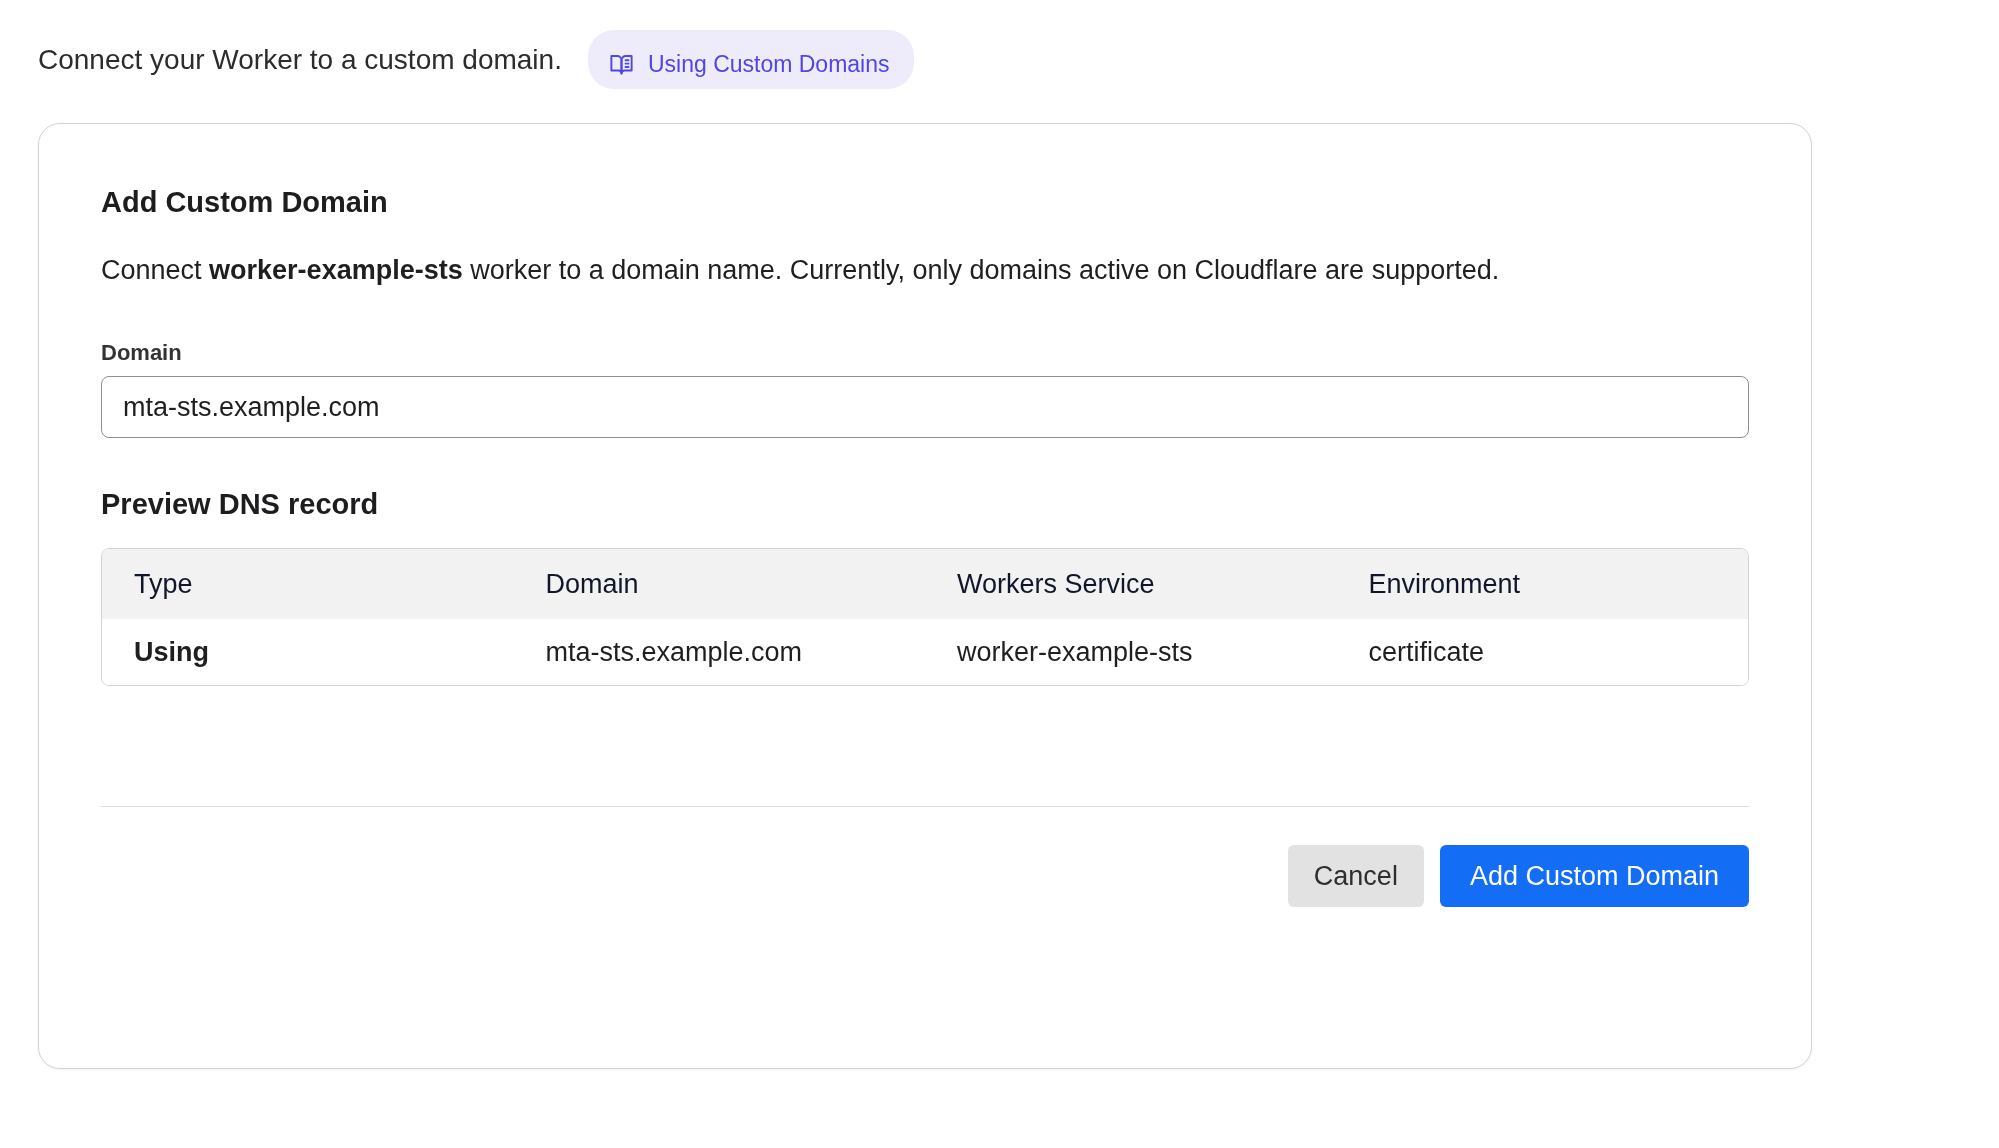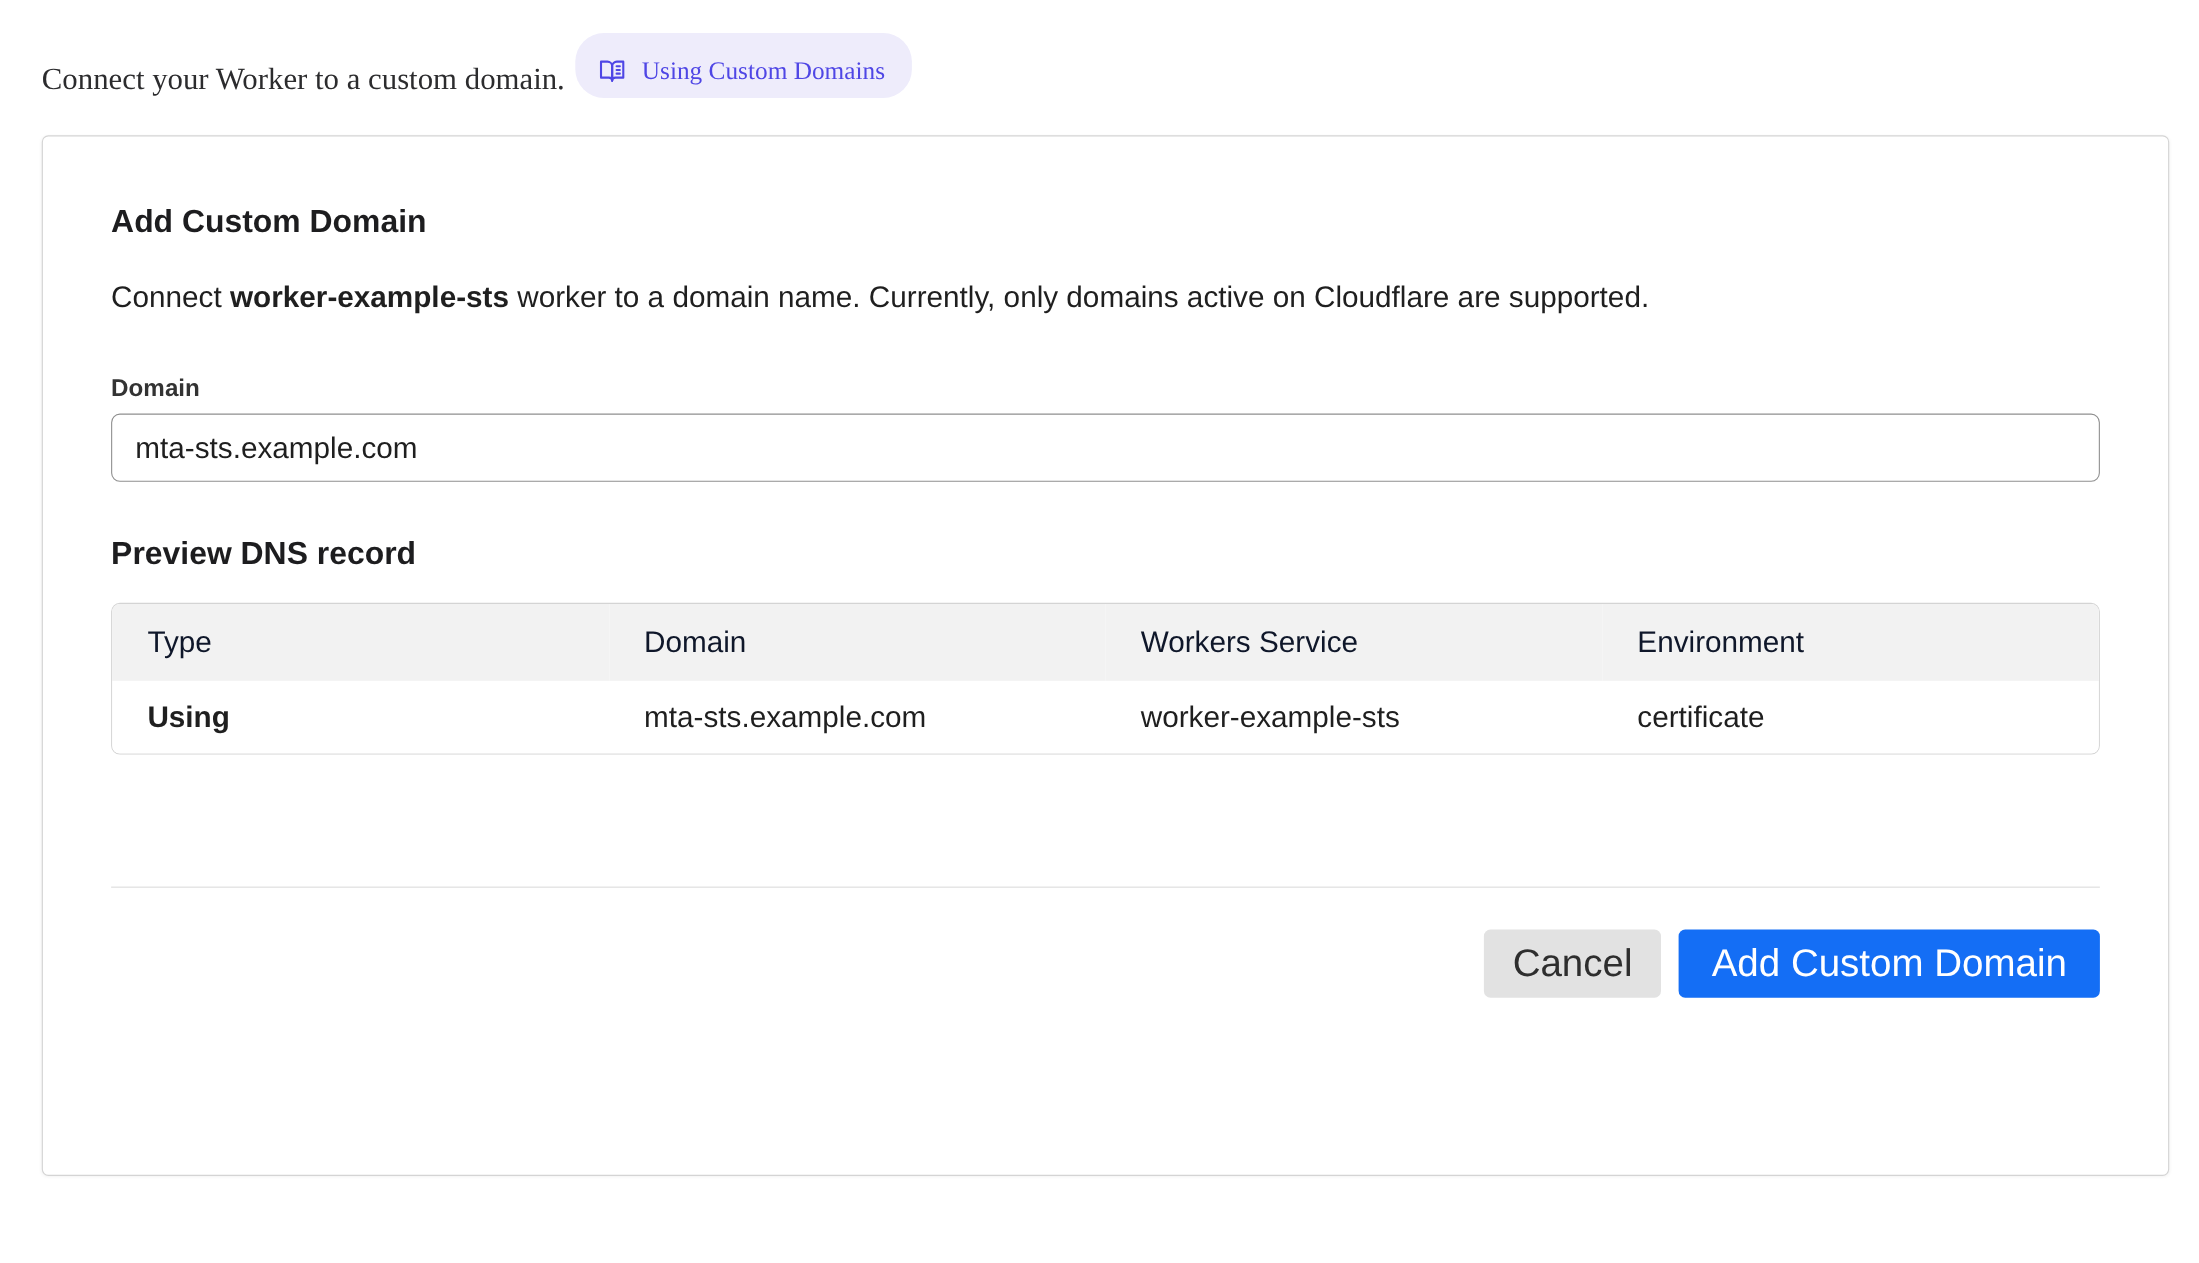--- a/index.html
+++ b/index.html
@@ -22,23 +22,22 @@
   }
   .title-row .hier-icon { width: 40px; height: 38px; display: block; flex: 0 0 auto; }
   .page-title {
     font-size: 29px;
     font-weight: 700;
     color: #1d1d1f;
     letter-spacing: 0.2px;
   }
   .subtitle-row {
     display: flex;
-    align-items: flex-end;
-    gap: 10px;
-    font-family: Liberation Serif, serif;
+    align-items: center;
+    gap: 26px;
   }
   .page-subtitle {
     font-size: 28px;
     font-weight: 400;
     color: #2c2c2e;
   }
   .docs-pill {
     display: inline-flex;
     align-items: center;
     gap: 13px;
@@ -51,25 +50,25 @@
     font-size: 23px;
     font-weight: 500;
     cursor: pointer;
     line-height: 1;
   }
   .docs-pill svg { width: 27px; height: 27px; display: block; }
 
   
   .card {
     margin-top: 34px;
-    width: 1934px;
+    width: 1774px;
     min-height: 946px;
     background: #fff;
     border: 1px solid var(--border, #D4D4D4);
-    border-radius: 6px;
+    border-radius: 22px;
     box-shadow: 0 1px 3px rgba(0,0,0,0.05);
     padding: 60px 62px 48px 62px;
   }
   .card h2 {
     font-size: 29px;
     font-weight: 600;
     color: #1d1d1f;
     line-height: 36px;
   }
   .intro {
@@ -153,21 +152,21 @@
     display: flex;
     justify-content: flex-end;
     align-items: center;
     gap: 16px;
   }
   .btn {
     height: 62px;
     border: none;
     border-radius: 6px;
     font-family: inherit;
-    font-size: 35px;
+    font-size: 27px;
     cursor: pointer;
     line-height: 62px;
     padding: 0 30px;
     white-space: nowrap;
   }
   .btn-cancel {
     background: var(--cancel-bg, #E2E2E2);
     color: #2e2e2e;
     padding: 0 26px;
   }

